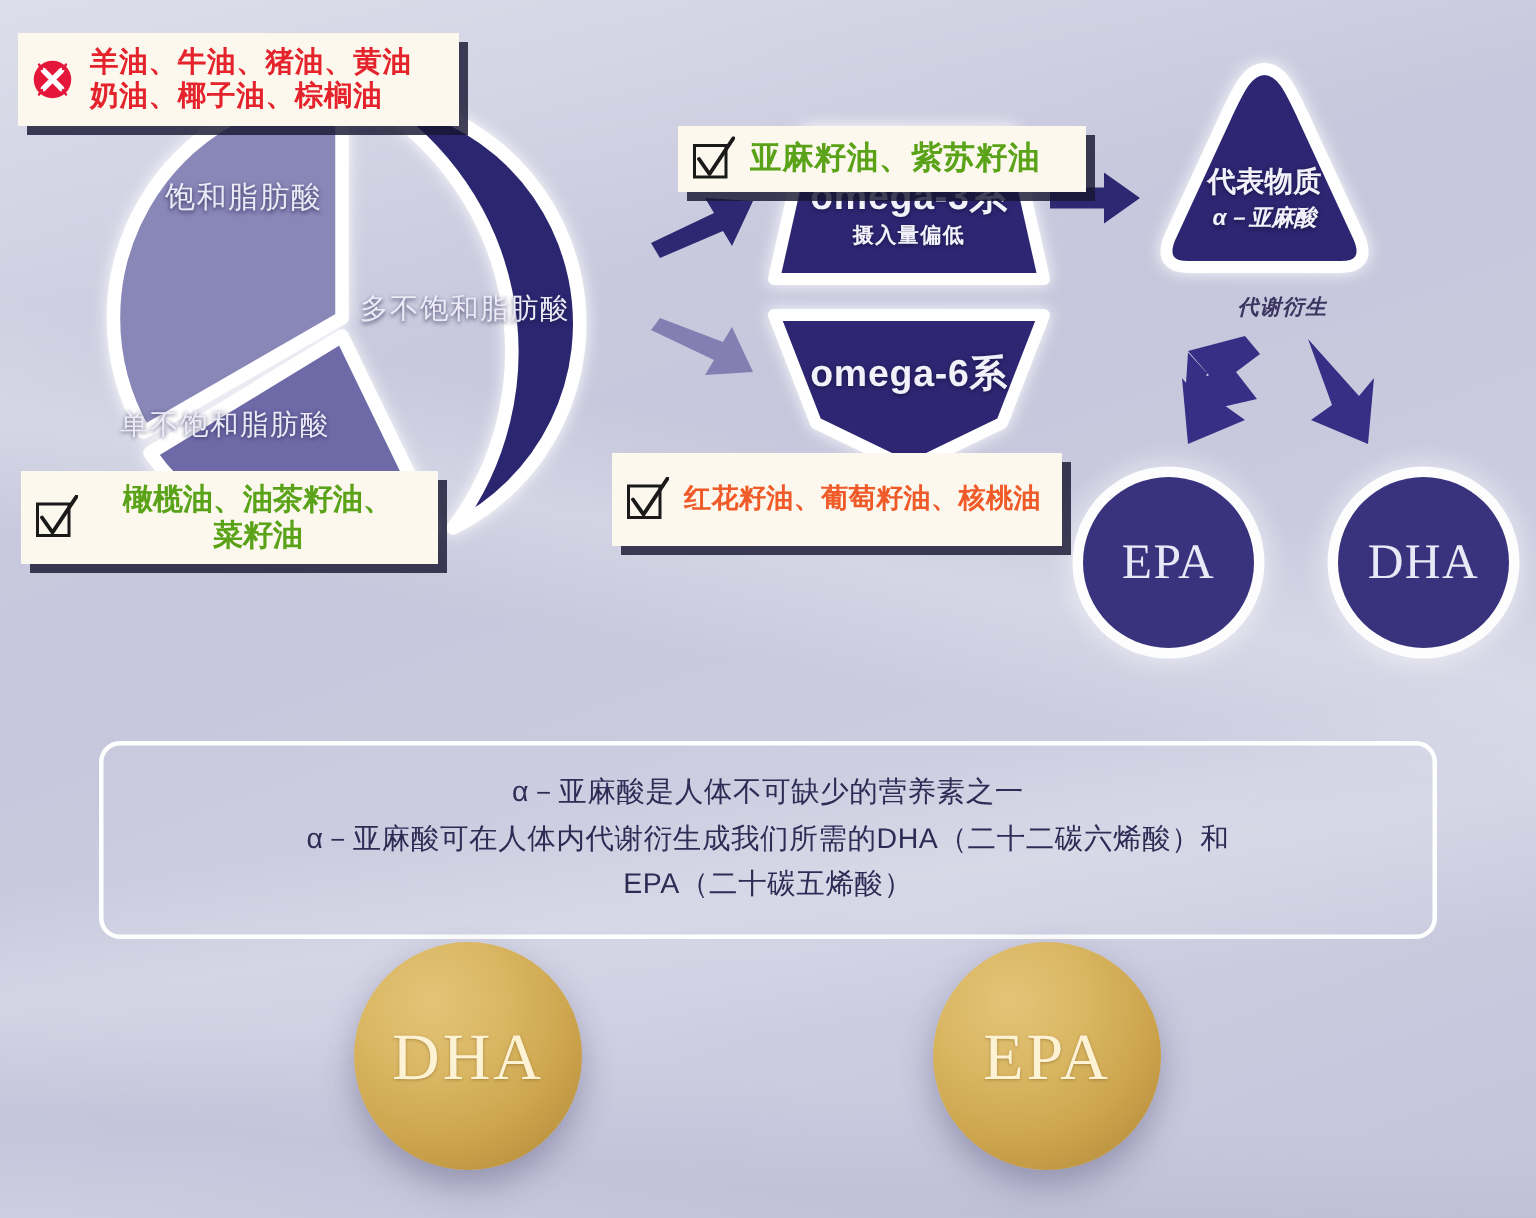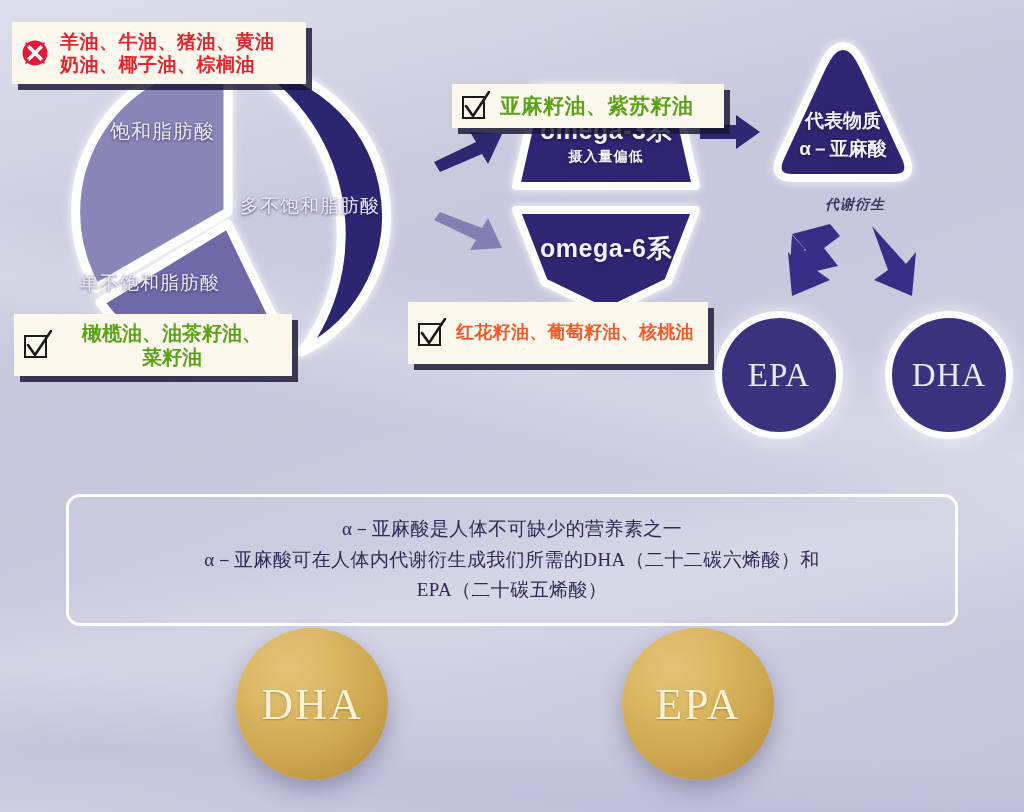--- a/index.html
+++ b/index.html
@@ -39,21 +39,21 @@
   
   #omega3{left:508px;top:84px;width:196px;height:110px;}
   #omega3 .t1{top:30px;font-size:25px;letter-spacing:.5px;text-align:center;}
   #omega3 .t2{top:64px;font-size:14px;letter-spacing:1px;}
   
   #omega6{left:508px;top:206px;width:196px;height:110px;}
   #omega6 .t1{top:26px;font-size:25px;letter-spacing:.5px;}
   
   #tri{left:766px;top:42px;width:154px;height:140px;}
   #tri .t1{top:66px;font-size:19px;}
-  #tri .t2{top:94px;font-size:19px;}
+  #tri .t2{top:94px;font-size:15px;font-style:italic;}
   
   .arrow{position:absolute;}
   .arrow svg{display:block;overflow:visible;}
   #arr-up{left:432px;top:126px;}
   #arr-dn{left:432px;top:212px;}
   #arr-right{left:700px;top:114px;}
   #arr-l{left:786px;top:222px;}
   #arr-r{left:862px;top:222px;}
   #metab-label{
     position:absolute;left:800px;top:196px;width:110px;text-align:center;
@@ -94,21 +94,20 @@
   
   #panel{
     position:absolute;left:66px;top:494px;width:892px;height:132px;
     border:3px solid #ffffff;border-radius:14px;box-sizing:border-box;
     background:rgba(255,255,255,.05);
     display:flex;flex-direction:column;align-items:center;justify-content:center;
   }
   #panel p{
     margin:0;color:#2f2b55;font-size:19px;line-height:1.62;text-align:right;
     letter-spacing:.4px;
-    font-family:Liberation Serif, serif;
   }
   
   .gold{
     position:absolute;width:152px;height:152px;border-radius:50%;
     background:radial-gradient(circle at 34% 26%,#e3c477 0%,#d9b662 34%,#cda54e 62%,#b88f3c 88%,#a87f33 100%);
     box-shadow:0 10px 22px rgba(60,55,95,.35);
     display:flex;align-items:center;justify-content:center;
   }
   .gold span{
     font-family:"Liberation Serif","DejaVu Serif",serif;

